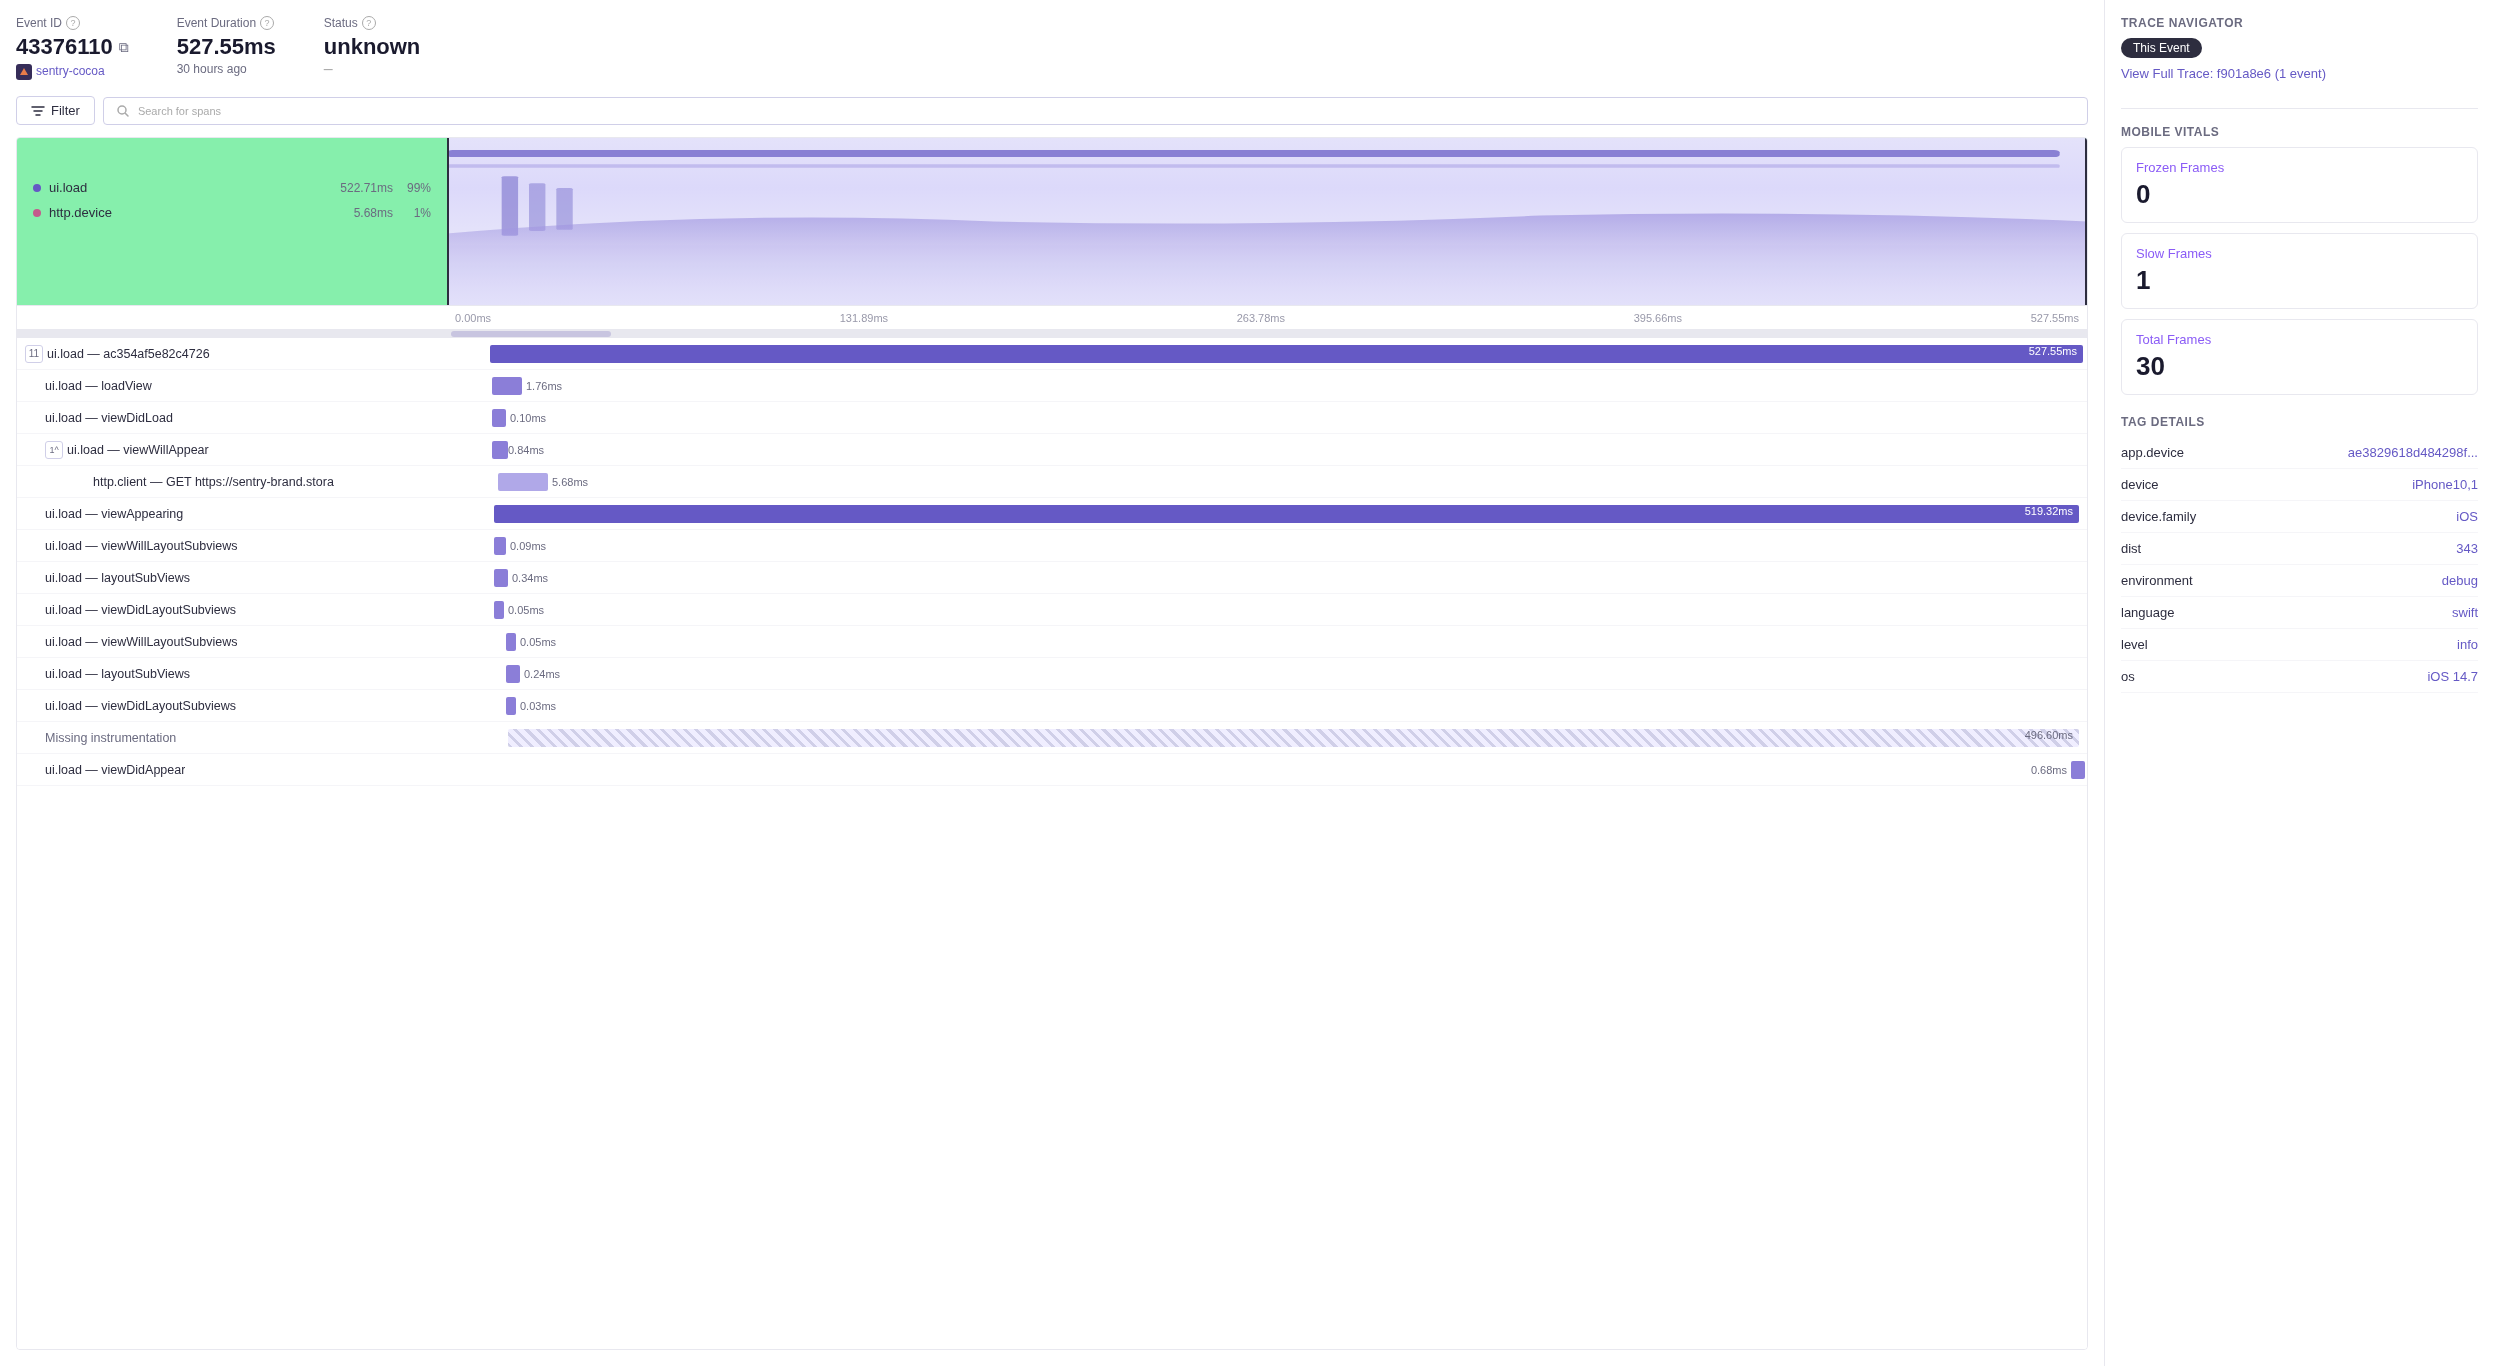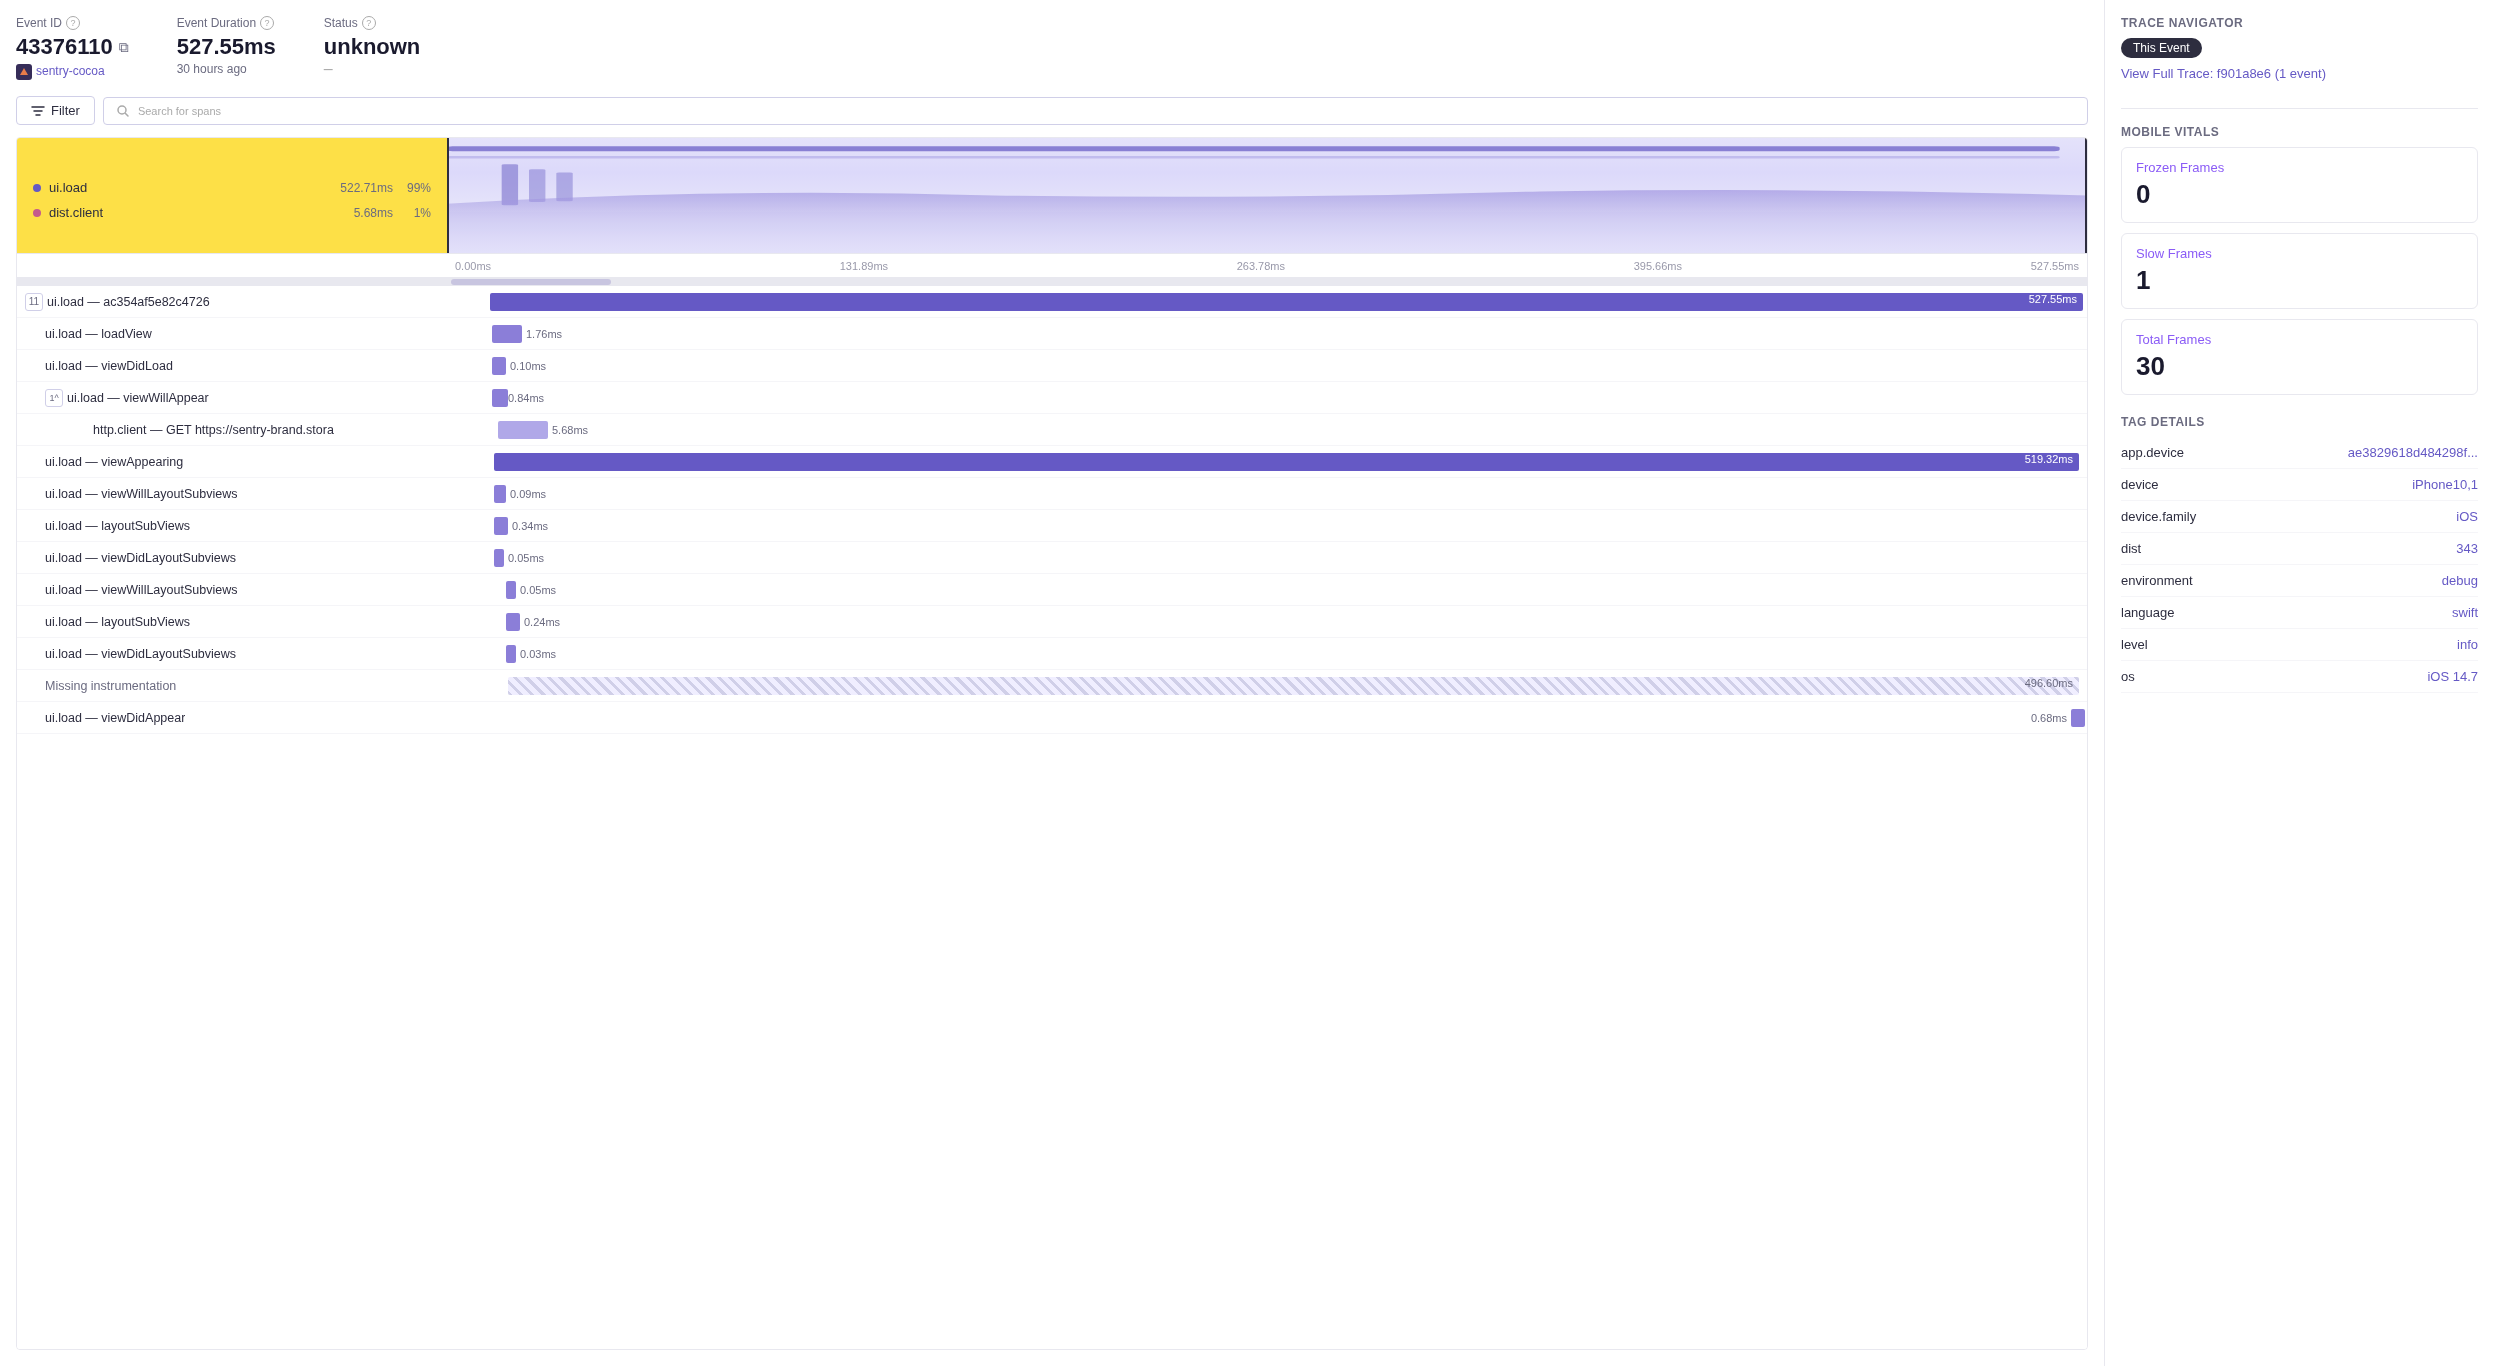--- a/index.html
+++ b/index.html
@@ -135,23 +135,23 @@
       flex: 1;
       border: 1px solid #e8e8ef;
       border-radius: 4px;
       overflow: hidden;
       display: flex;
       flex-direction: column;
     }
     
     .minimap {
       display: flex;
-      height: 116px;
+      height: 168px;
       border-bottom: 1px solid #e8e8ef;
-      background: #fde047;
+      background: #86efac;
     }
     .minimap-labels {
       width: 430px;
       min-width: 430px;
       padding: 12px 16px;
       display: flex;
       flex-direction: column;
       gap: 10px;
     }
     .minimap-row {
@@ -441,21 +441,21 @@
         <div class="minimap-labels">
           <div style="height:20px;"></div>
           <div class="minimap-row">
             <div class="dot dot-purple"></div>
             <span class="minimap-label">ui.load</span>
             <span class="minimap-time">522.71ms</span>
             <span class="minimap-pct">99%</span>
           </div>
           <div class="minimap-row">
             <div class="dot dot-pink"></div>
-            <span class="minimap-label">dist.client</span>
+            <span class="minimap-label">http.device</span>
             <span class="minimap-time">5.68ms</span>
             <span class="minimap-pct">1%</span>
           </div>
         </div>
         <div class="minimap-chart">
           <div class="minimap-chart-inner">
             <svg viewBox="0 0 600 140" preserveAspectRatio="none">
               <defs>
                 <linearGradient id="chartGrad" x1="0" y1="0" x2="0" y2="1">
                   <stop offset="0%" stop-color="#9b8ee0" stop-opacity="0.6"></stop>

